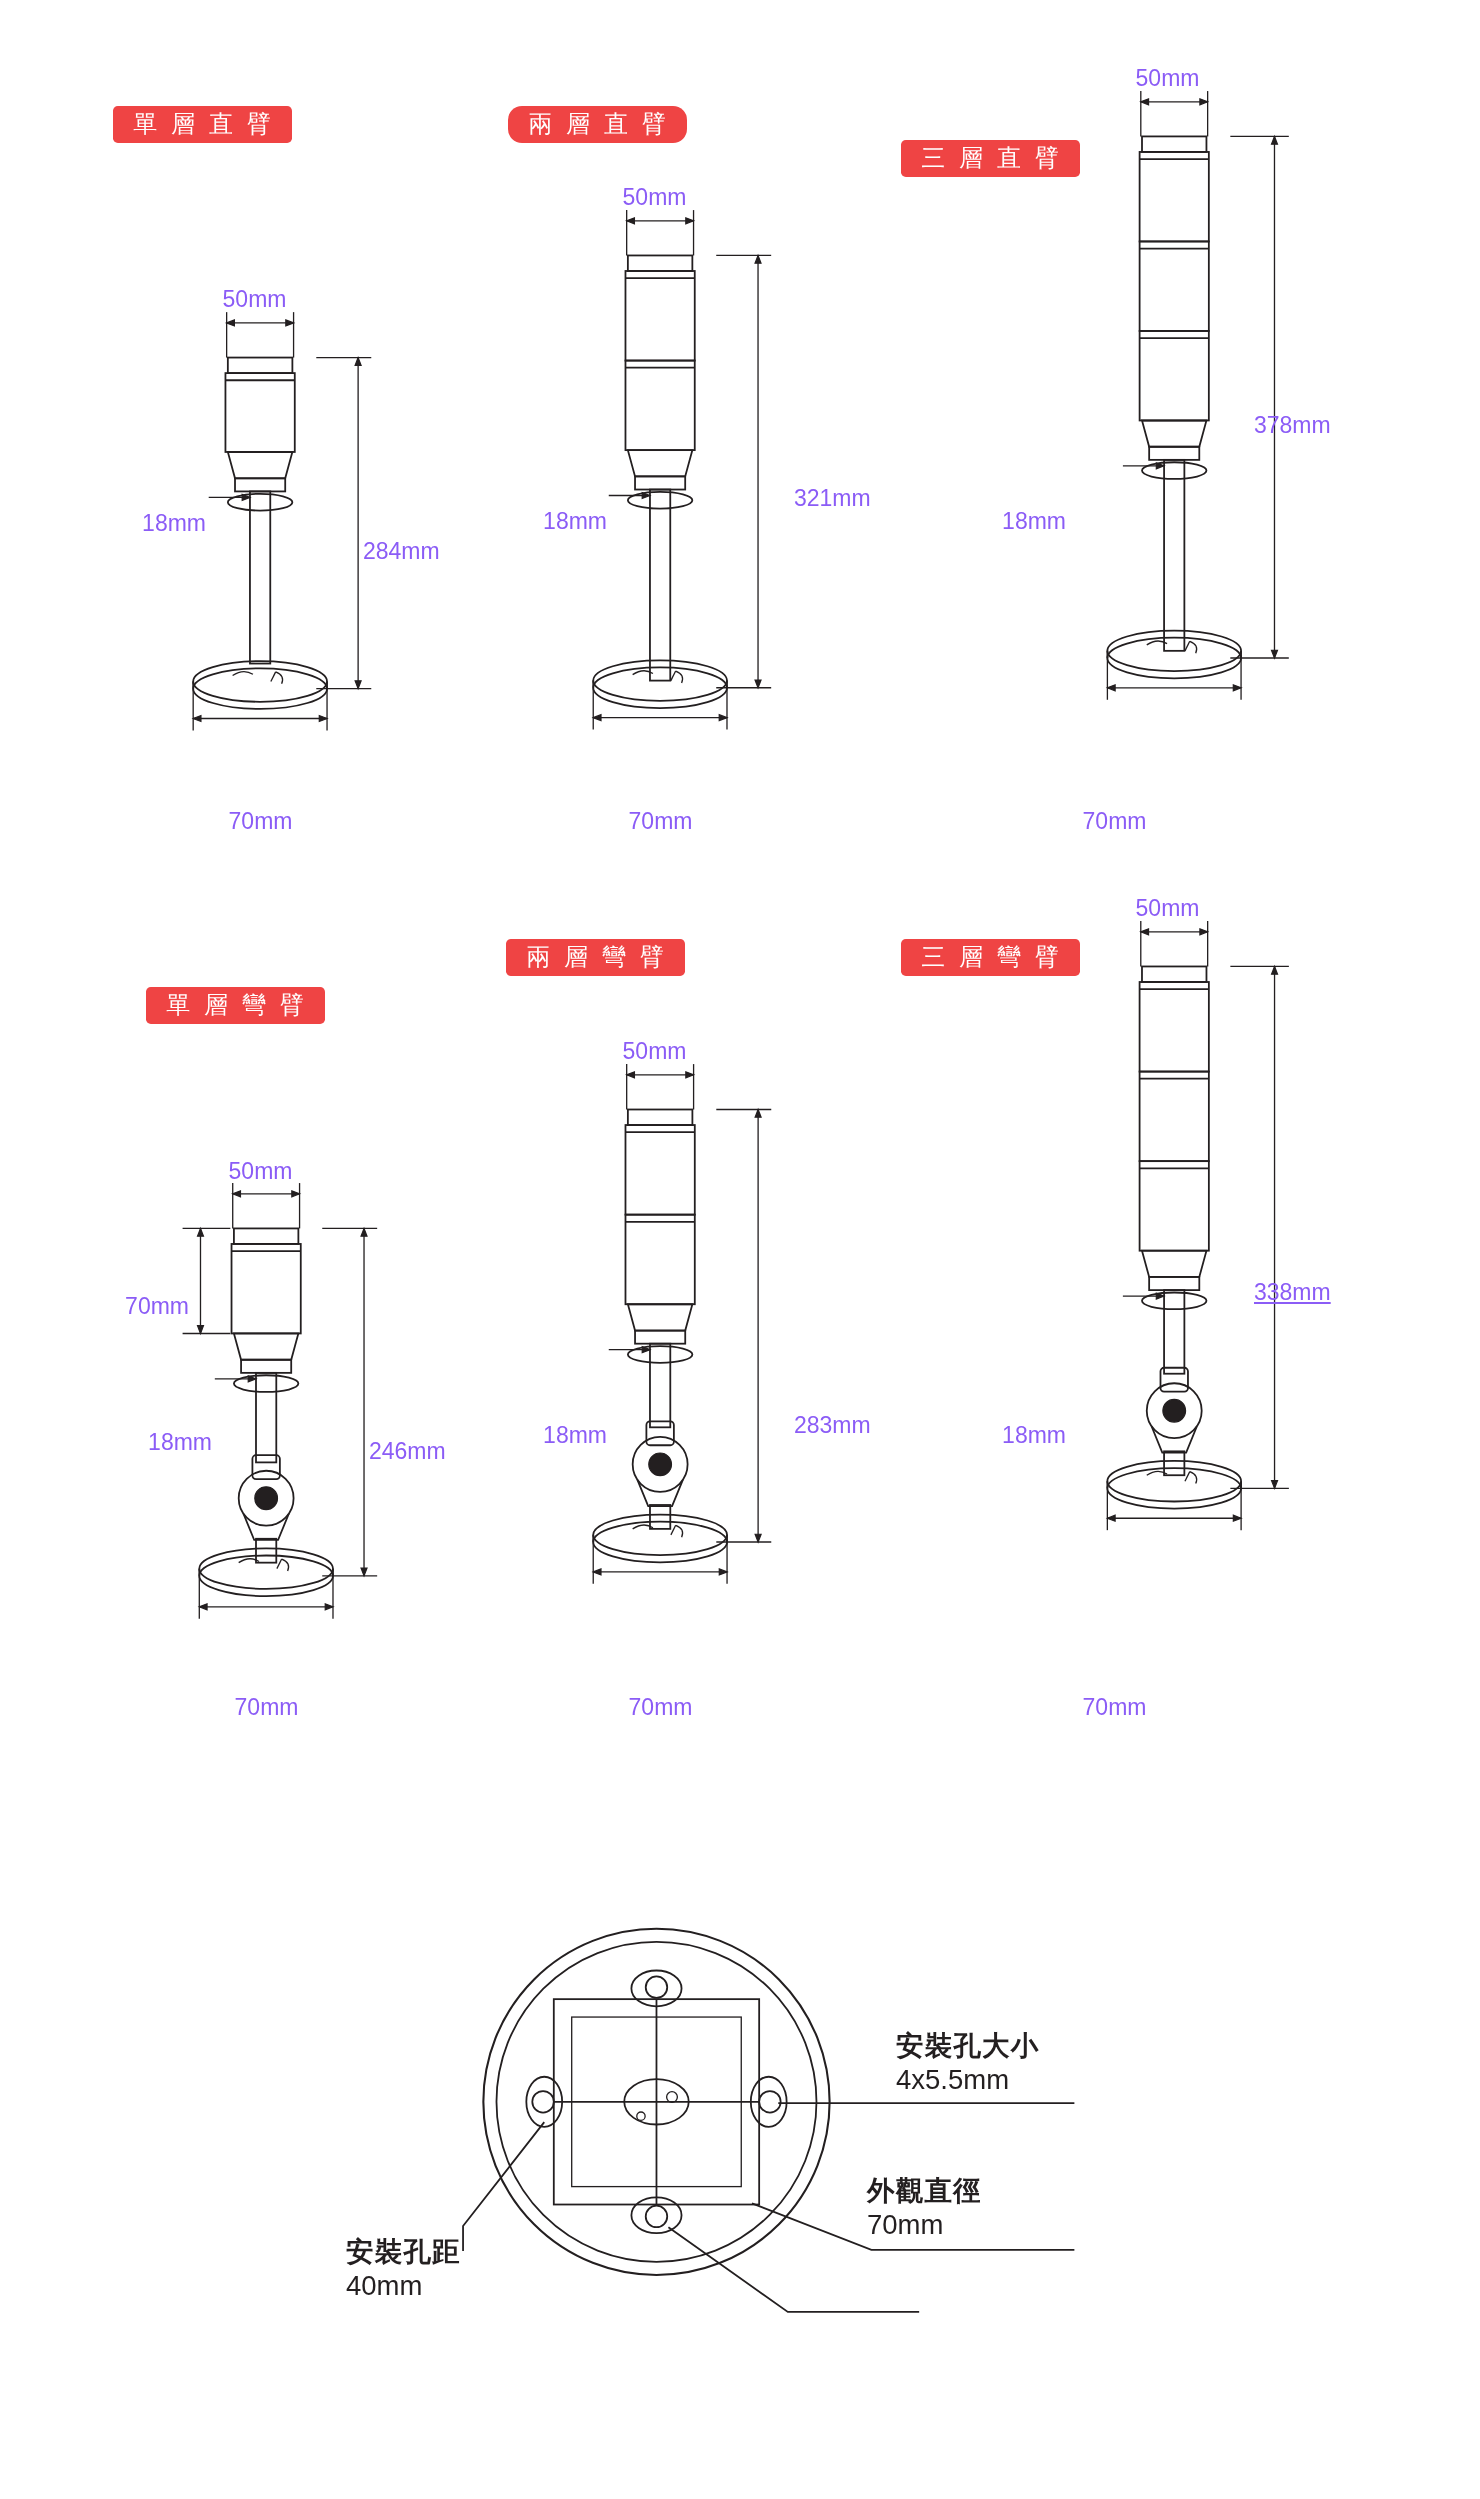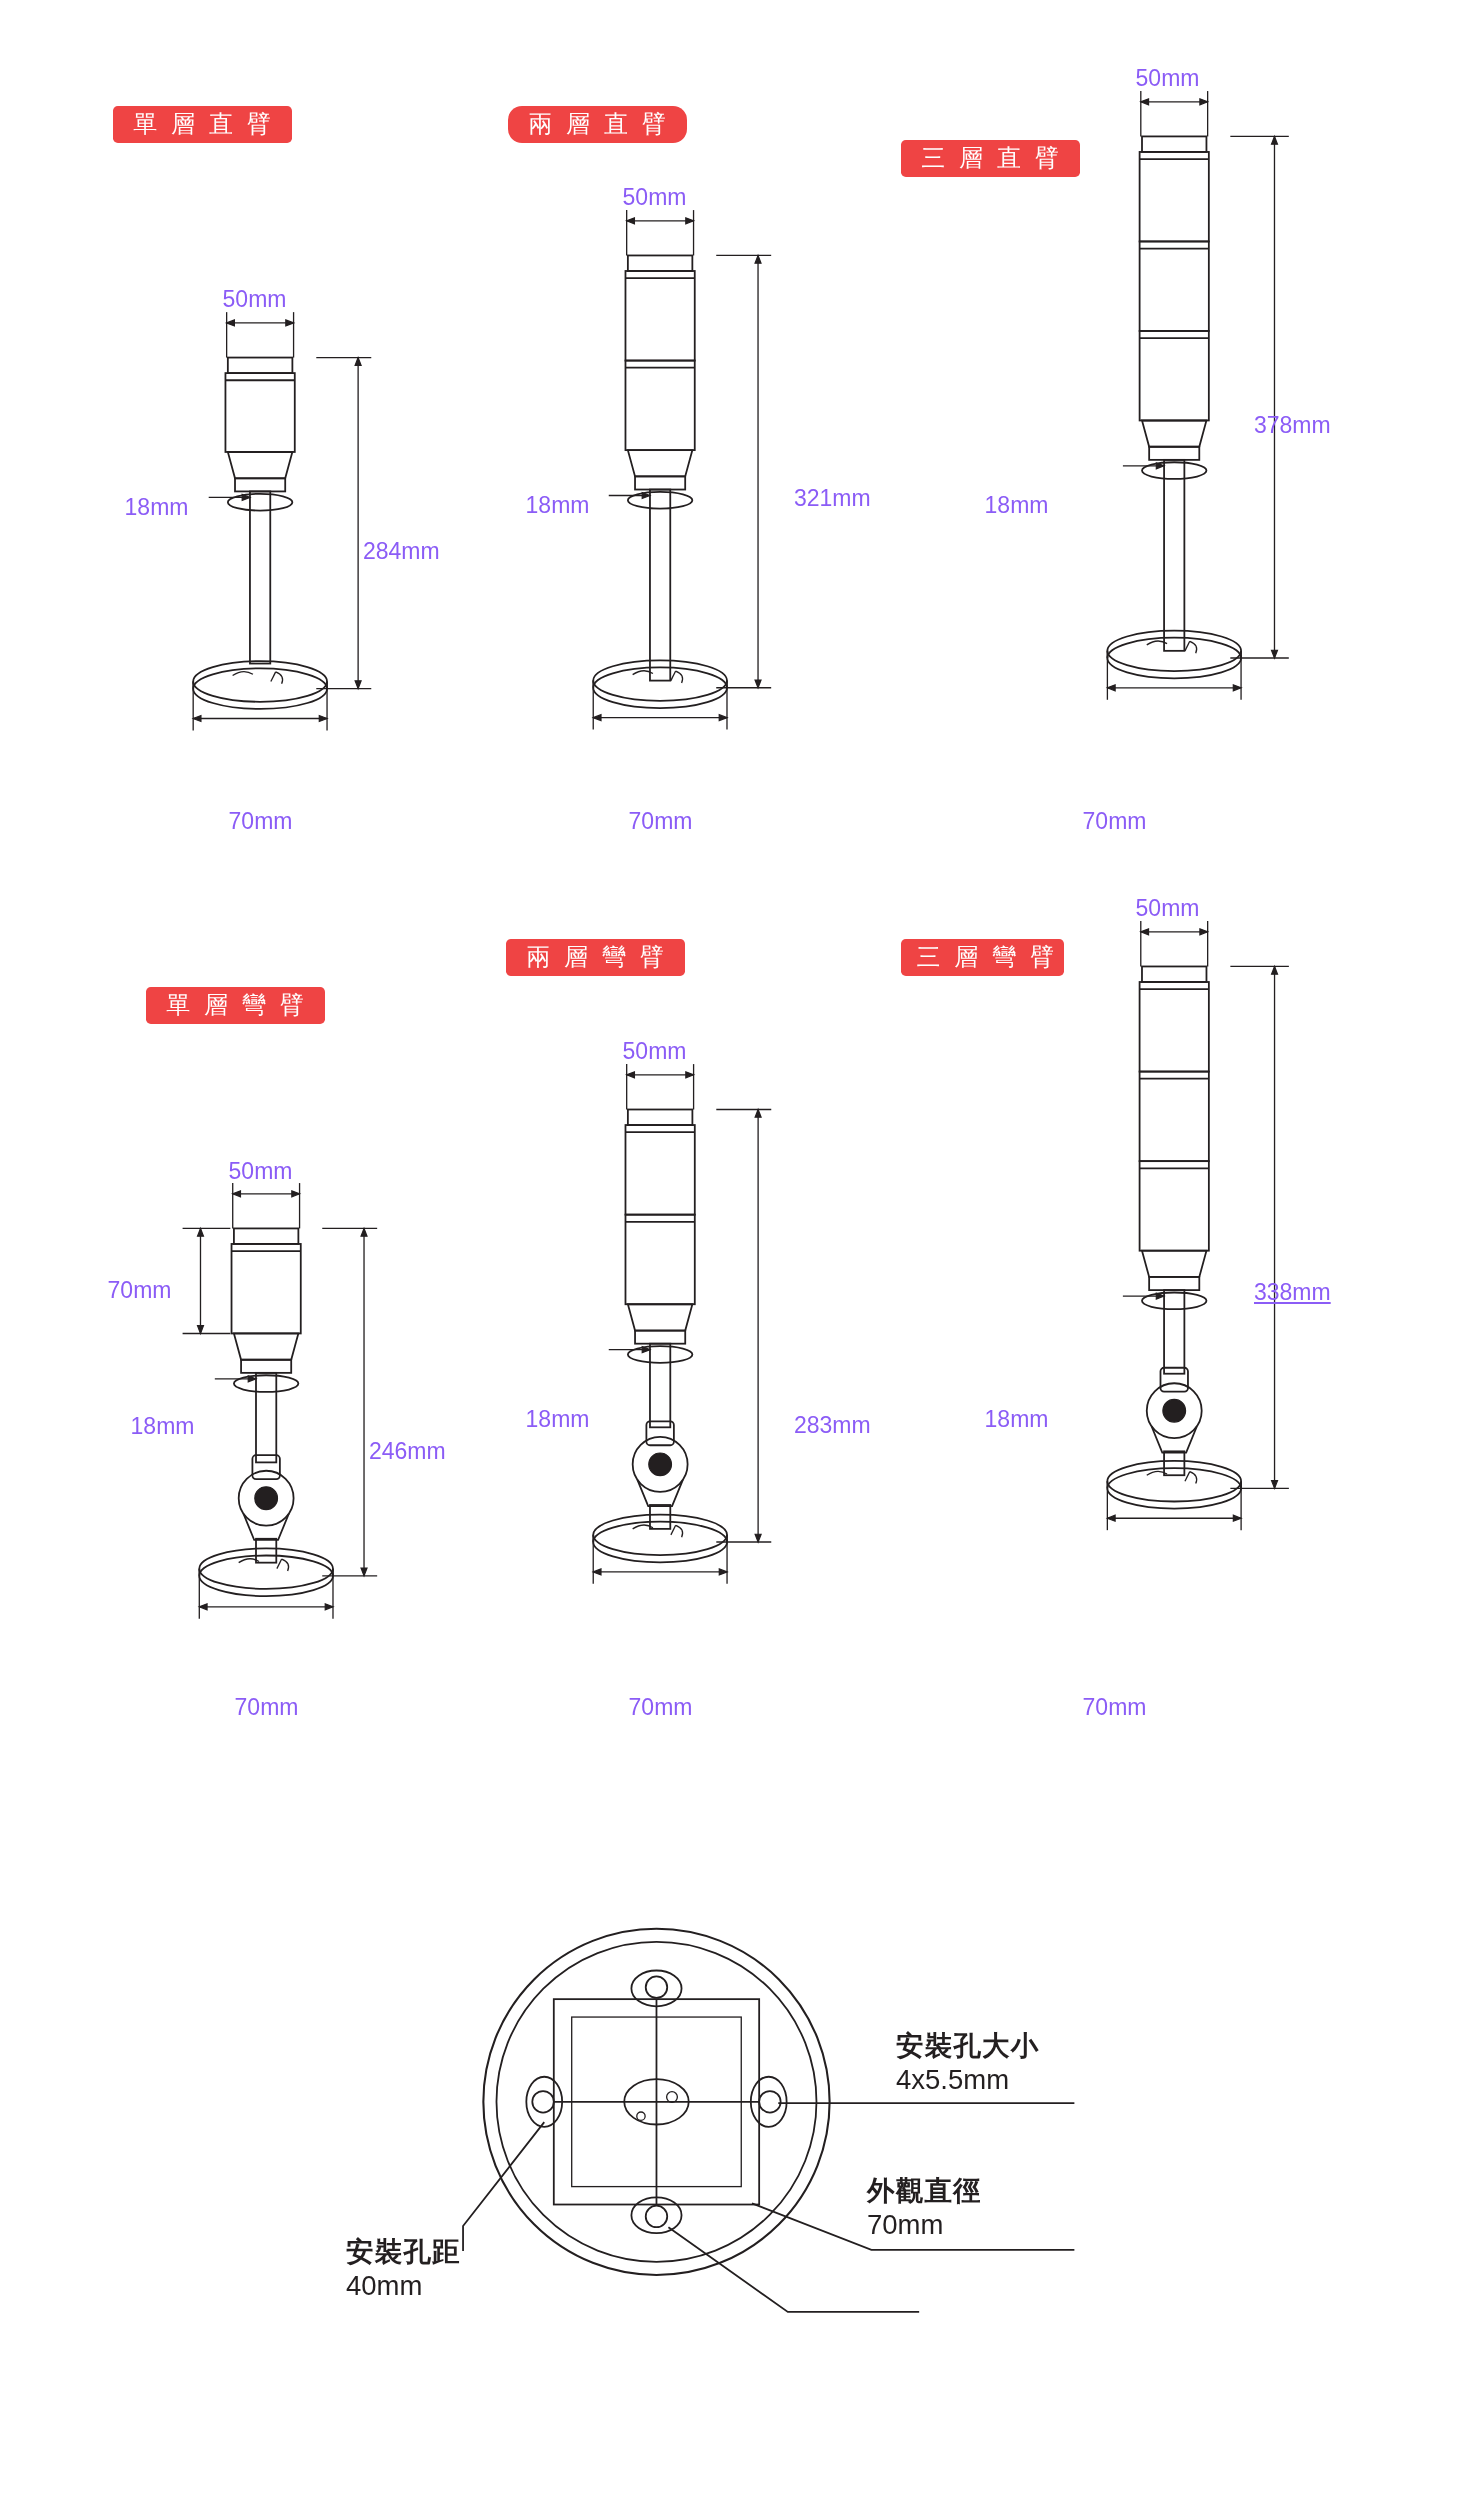--- a/index.html
+++ b/index.html
@@ -29,21 +29,21 @@
 
   
   .dim {
     position:absolute;
     font-size:23px;
     color:#8b5cf6;
     white-space:nowrap;
     line-height:1;
     letter-spacing:0px;
   }
-  .dim.r { text-align:center; }
+  .dim.r { text-align:right;margin-top:16px; }
   .dim.c { text-align:center; }
 
   .note {
     position:absolute;
     font-size:27.5px;
     color:#231f20;
     white-space:nowrap;
     line-height:1.25;
   }
   .note b { font-weight:bold; letter-spacing:1.2px; }
@@ -316,21 +316,21 @@
     <line class="thin" x1="94" y1="892" x2="318" y2="892"></line>
     <path class="fillk" d="M94 892 L107 887 L107 897 Z"></path>
     <path class="fillk" d="M318 892 L305 887 L305 897 Z"></path>
   </svg>
 
   <div class="dim c" style="left:601px; top:1040px; width:107px;">50mm</div>
   <div class="dim r" style="left:508px; top:1408px; width:99px;">18mm</div>
   <div class="dim" style="left:794px; top:1414px;">283mm</div>
   <div class="dim c" style="left:607px; top:1696px; width:107px;">70mm</div>
 
-  <div class="badge" style="left:901px; top:939px; width:163px;">三 層 彎 臂</div>
+  <div class="badge" style="left:901px; top:939px; width:179px;">三 層 彎 臂</div>
 
   <svg class="fig" style="left:1069px; top:896px;" width="263" height="836" viewBox="0 0 440 1400">
     <line class="thin" x1="120" y1="42" x2="120" y2="118"></line>
     <line class="thin" x1="232" y1="42" x2="232" y2="118"></line>
     <line class="thin" x1="120" y1="60" x2="232" y2="60"></line>
     <path class="fillk" d="M120 60 L133 55 L133 65 Z"></path>
     <path class="fillk" d="M232 60 L219 55 L219 65 Z"></path>
 
     <rect class="ln" x="122" y="118" width="108" height="26"></rect>
     <rect class="ln" x="118" y="144" width="116" height="150"></rect>

